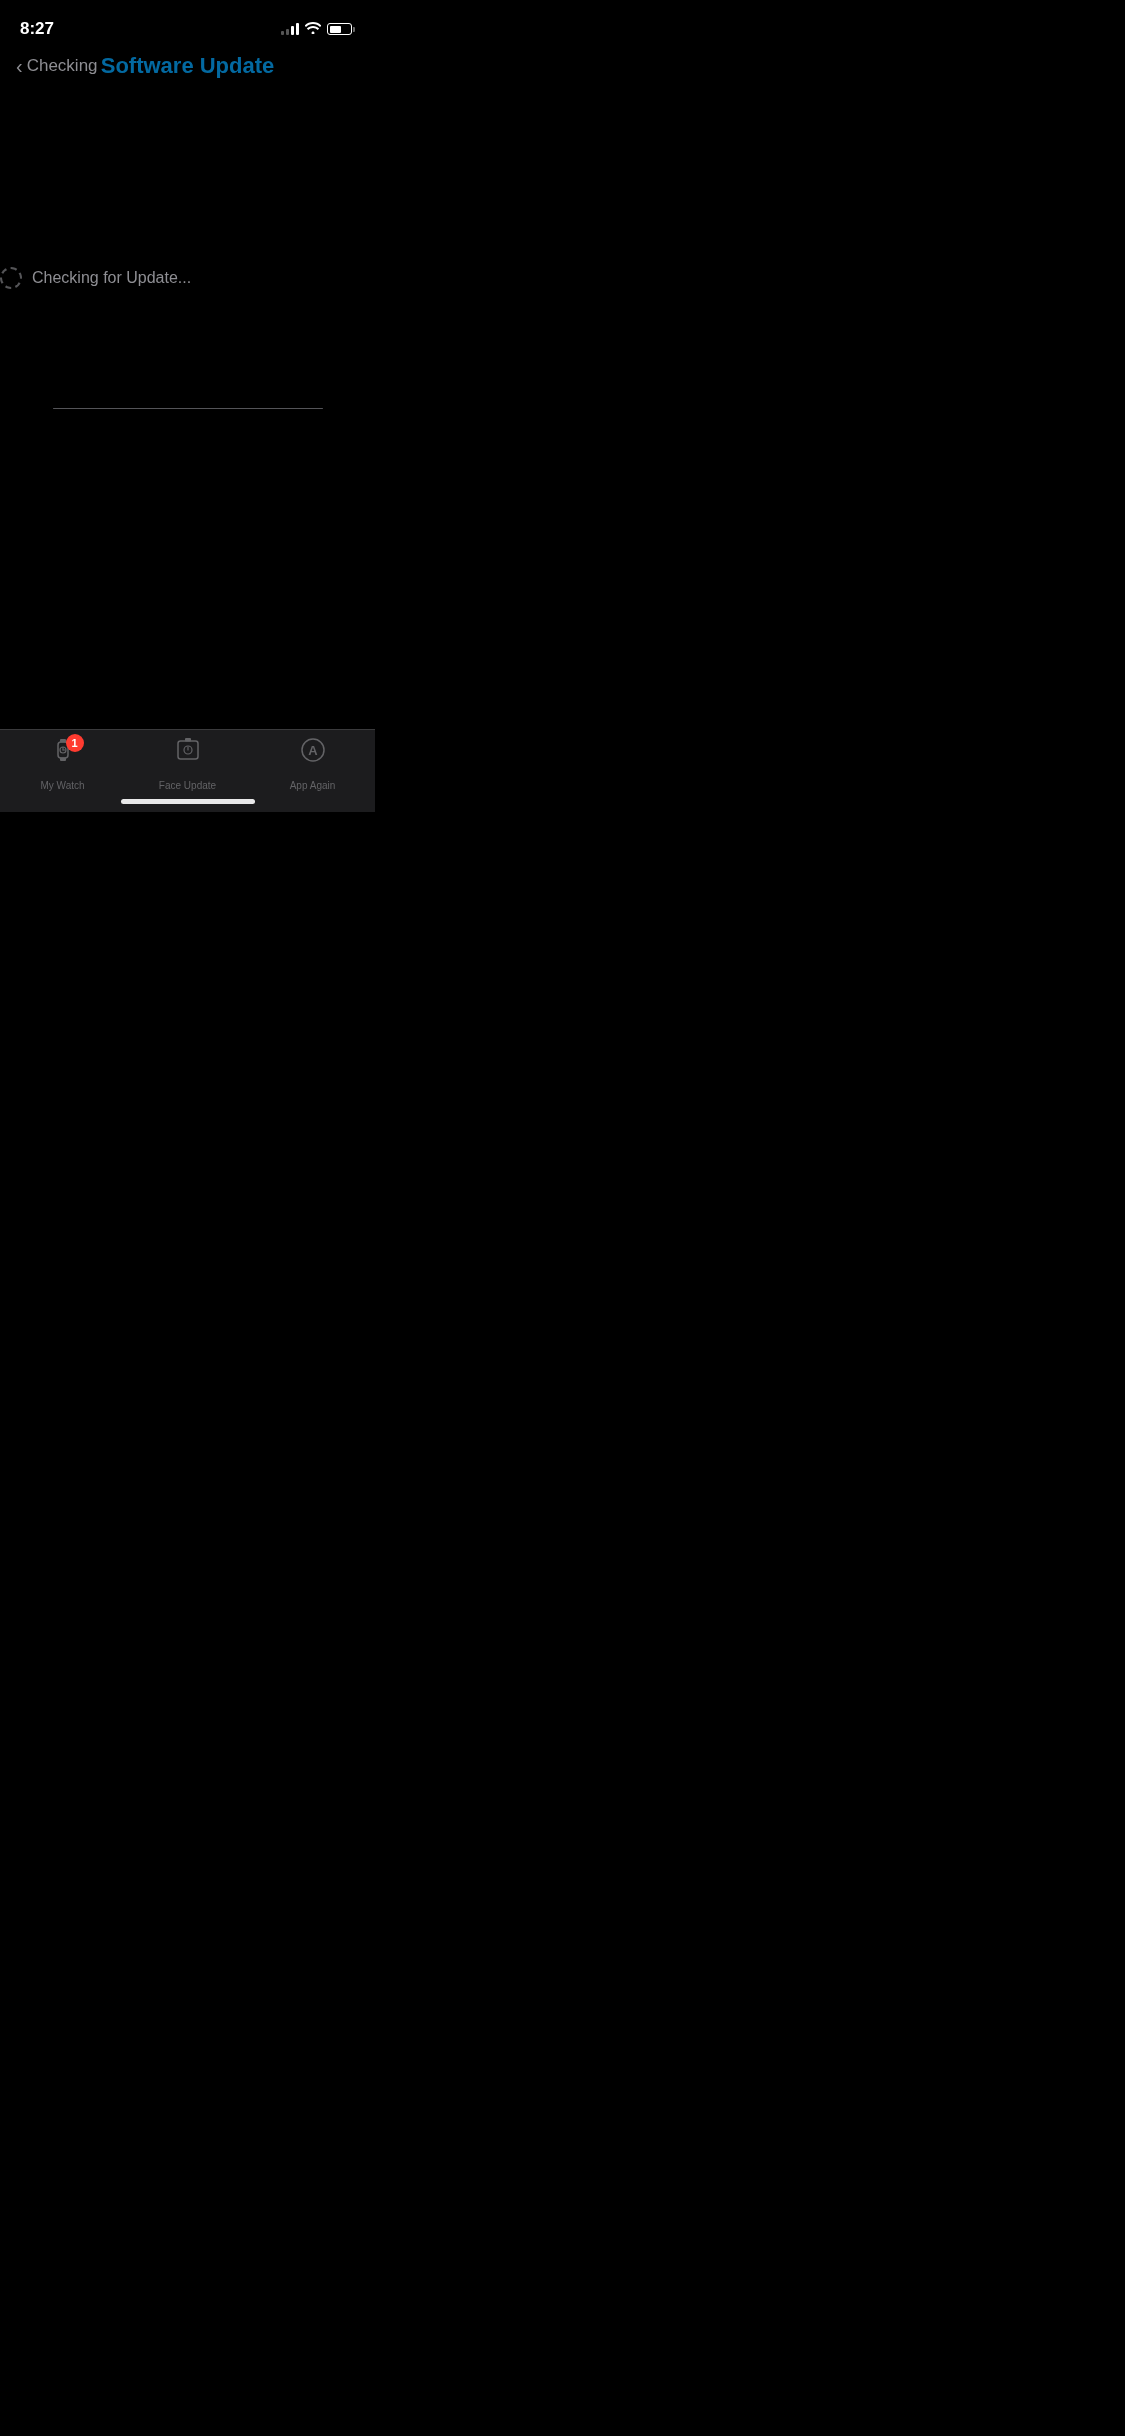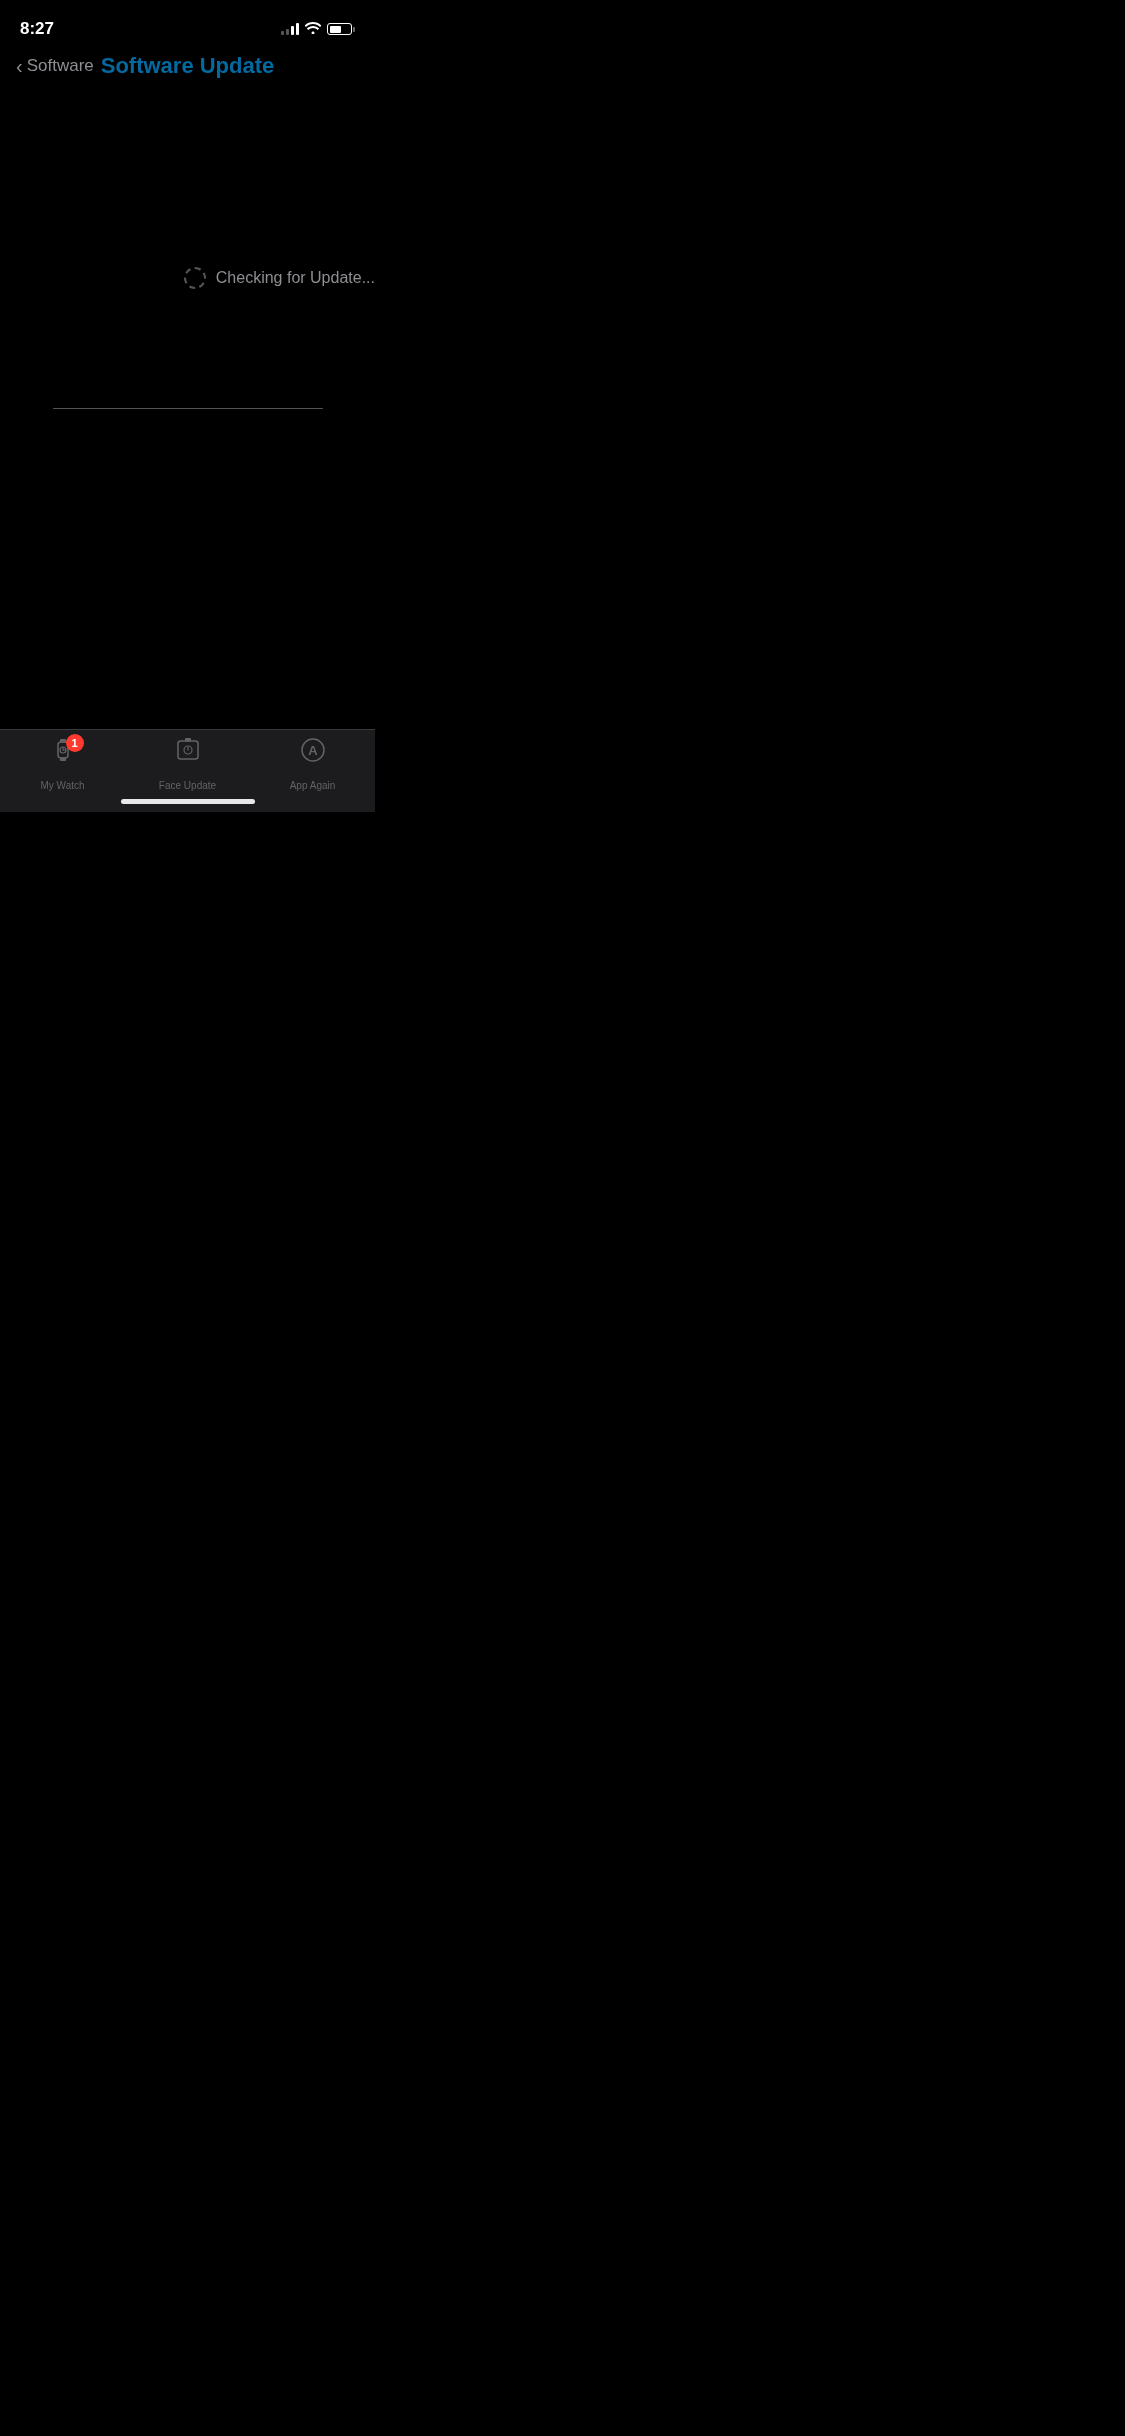--- a/index.html
+++ b/index.html
@@ -108,25 +108,24 @@
       font-size: 22px;
       font-weight: 600;
       color: #0369a1;
     }
 
     
     .main-content {
       flex: 1;
       display: flex;
       flex-direction: column;
-      align-items: flex-end;
+      align-items: flex-start;
       justify-content: center;
       position: relative;
       height: 380px;
-      padding-left: 32px;
     }
     .checking-container {
       display: flex;
       align-items: center;
       gap: 10px;
       color: #8e8e93;
     }
     
     .spinner-dots {
       width: 22px;
@@ -309,21 +308,21 @@
           <div class="battery-fill"></div>
         </div>
         <div class="battery-tip"></div>
       </div>
     </div>
   </div>
 
   <div class="nav-bar">
     <div class="nav-back">
       <span class="nav-back-chevron">‹</span>
-      <span>Software</span>
+      <span>Checking</span>
     </div>
     <span class="nav-title">Software Update</span>
   </div>
 
   <div class="main-content">
     <div class="checking-container">
       <div class="spinner-dots"></div>
       <span class="checking-text">Checking for Update...</span>
     </div>
   </div>

